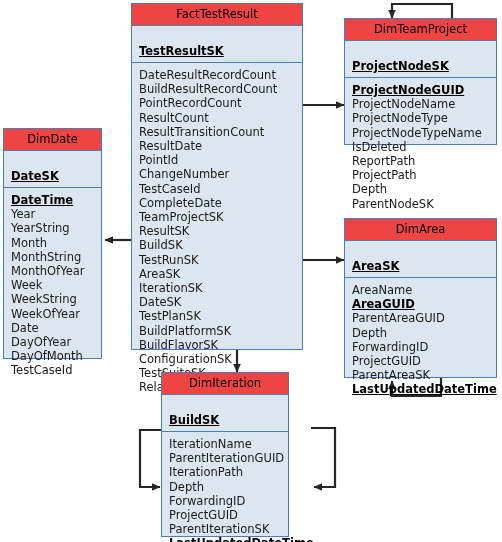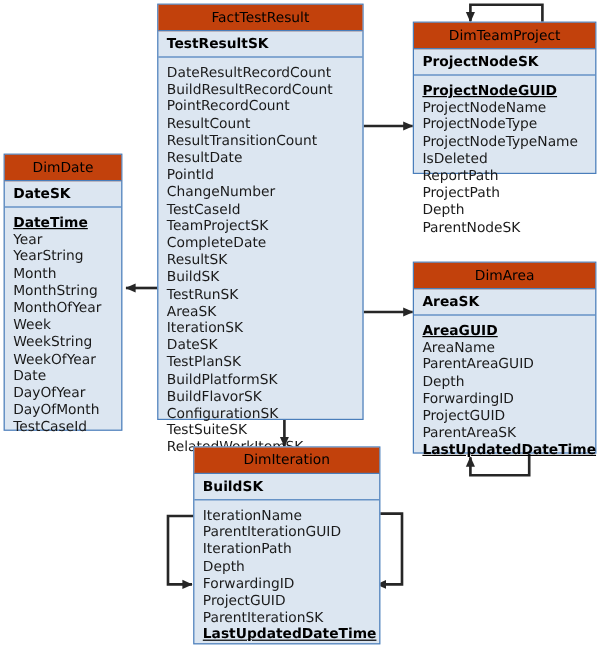--- a/index.html
+++ b/index.html
@@ -30,34 +30,35 @@
   }
   .entity {
     position: absolute;
     box-sizing: border-box;
     border: 1px solid #4a7ebb;
     background: #dce6f1;
     z-index: 2;
   }
   .entity-header {
     box-sizing: border-box;
-    background: #c2410c;
+    background: #ef4444;
     border-bottom: 1px solid #4a7ebb;
     text-align: center;
     font-size: 11.5px;
     color: #000000;
     line-height: 14px;
     padding: 3px 4px 4px 4px;
   }
   .entity-key {
     box-sizing: border-box;
     border-bottom: 1px solid #4a7ebb;
-    padding: 3px 0 4px 7px;
+    padding: 18px 0 4px 7px;
     font-size: 11.5px;
     font-weight: bold;
+    text-decoration: underline;
     color: #000000;
     line-height: 14px;
   }
   .entity-fields {
     box-sizing: border-box;
     padding: 5px 0 4px 7px;
   }
   .field {
     font-size: 11.5px;
     line-height: 14.2px;
@@ -111,22 +112,22 @@
     <div class="entity-fields">
       <div class="field">DateResultRecordCount</div>
       <div class="field">BuildResultRecordCount</div>
       <div class="field">PointRecordCount</div>
       <div class="field">ResultCount</div>
       <div class="field">ResultTransitionCount</div>
       <div class="field">ResultDate</div>
       <div class="field">PointId</div>
       <div class="field">ChangeNumber</div>
       <div class="field">TestCaseId</div>
+      <div class="field">CompleteDate</div>
       <div class="field">TeamProjectSK</div>
-      <div class="field">CompleteDate</div>
       <div class="field">ResultSK</div>
       <div class="field">BuildSK</div>
       <div class="field">TestRunSK</div>
       <div class="field">AreaSK</div>
       <div class="field">IterationSK</div>
       <div class="field">DateSK</div>
       <div class="field">TestPlanSK</div>
       <div class="field">BuildPlatformSK</div>
       <div class="field">BuildFlavorSK</div>
       <div class="field">ConfigurationSK</div>
@@ -148,22 +149,22 @@
       <div class="field">ProjectPath</div>
       <div class="field">Depth</div>
       <div class="field">ParentNodeSK</div>
     </div>
   </div>
 
   <div class="entity" style="left:344px; top:218px; width:153px; height:160px;">
     <div class="entity-header">DimArea</div>
     <div class="entity-key">AreaSK</div>
     <div class="entity-fields">
+      <div class="field">AreaName</div>
       <div class="field bold">AreaGUID</div>
-      <div class="field">AreaName</div>
       <div class="field">ParentAreaGUID</div>
       <div class="field">Depth</div>
       <div class="field">ForwardingID</div>
       <div class="field">ProjectGUID</div>
       <div class="field">ParentAreaSK</div>
       <div class="field bold">LastUpdatedDateTime</div>
     </div>
   </div>
 
   <div class="entity" style="left:3px; top:128px; width:99px; height:231px;">
@@ -179,21 +180,21 @@
       <div class="field">Week</div>
       <div class="field">WeekString</div>
       <div class="field">WeekOfYear</div>
       <div class="field">Date</div>
       <div class="field">DayOfYear</div>
       <div class="field">DayOfMonth</div>
       <div class="field">TestCaseId</div>
     </div>
   </div>
 
-  <div class="entity" style="left:161px; top:372px; width:156px; height:165px;">
+  <div class="entity" style="left:161px; top:372px; width:128px; height:165px;">
     <div class="entity-header">DimIteration</div>
     <div class="entity-key">BuildSK</div>
     <div class="entity-fields">
       <div class="field">IterationName</div>
       <div class="field">ParentIterationGUID</div>
       <div class="field">IterationPath</div>
       <div class="field">Depth</div>
       <div class="field">ForwardingID</div>
       <div class="field">ProjectGUID</div>
       <div class="field">ParentIterationSK</div>

